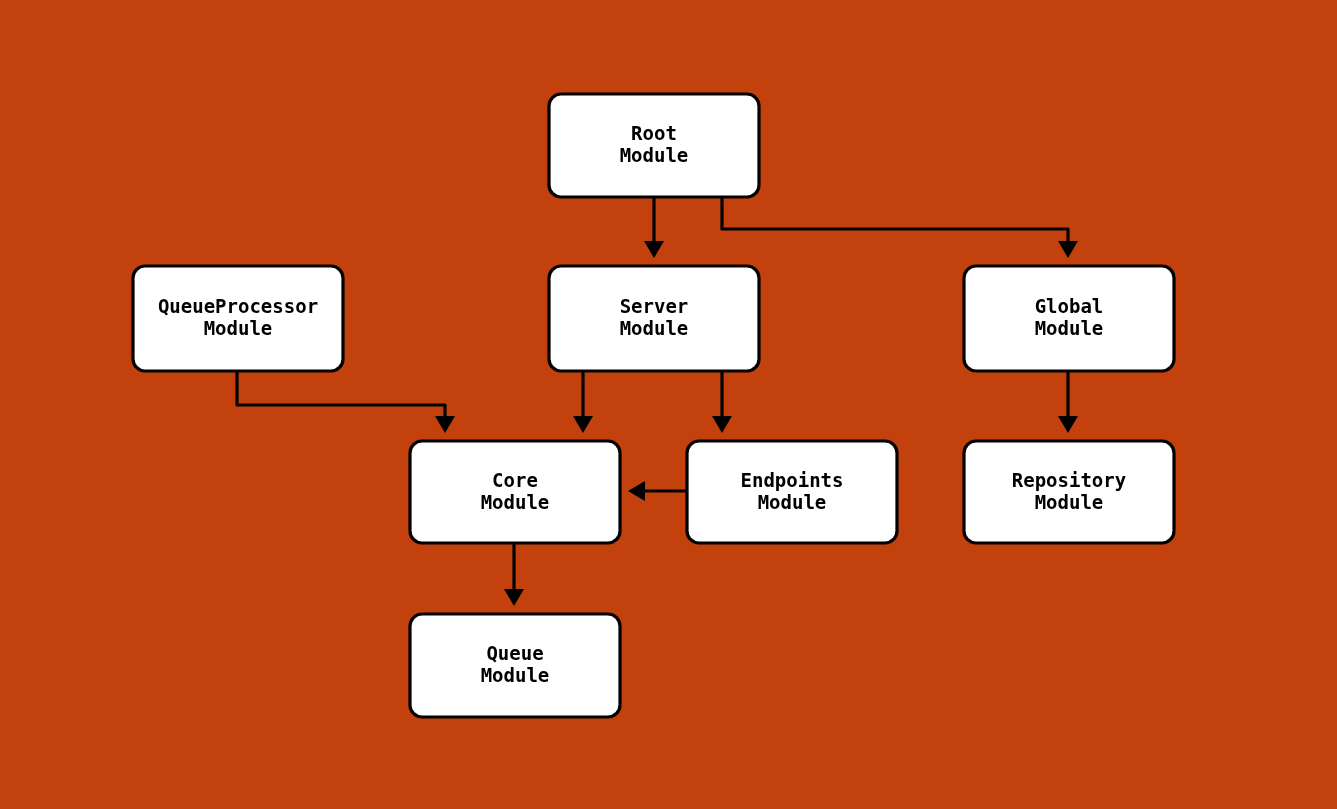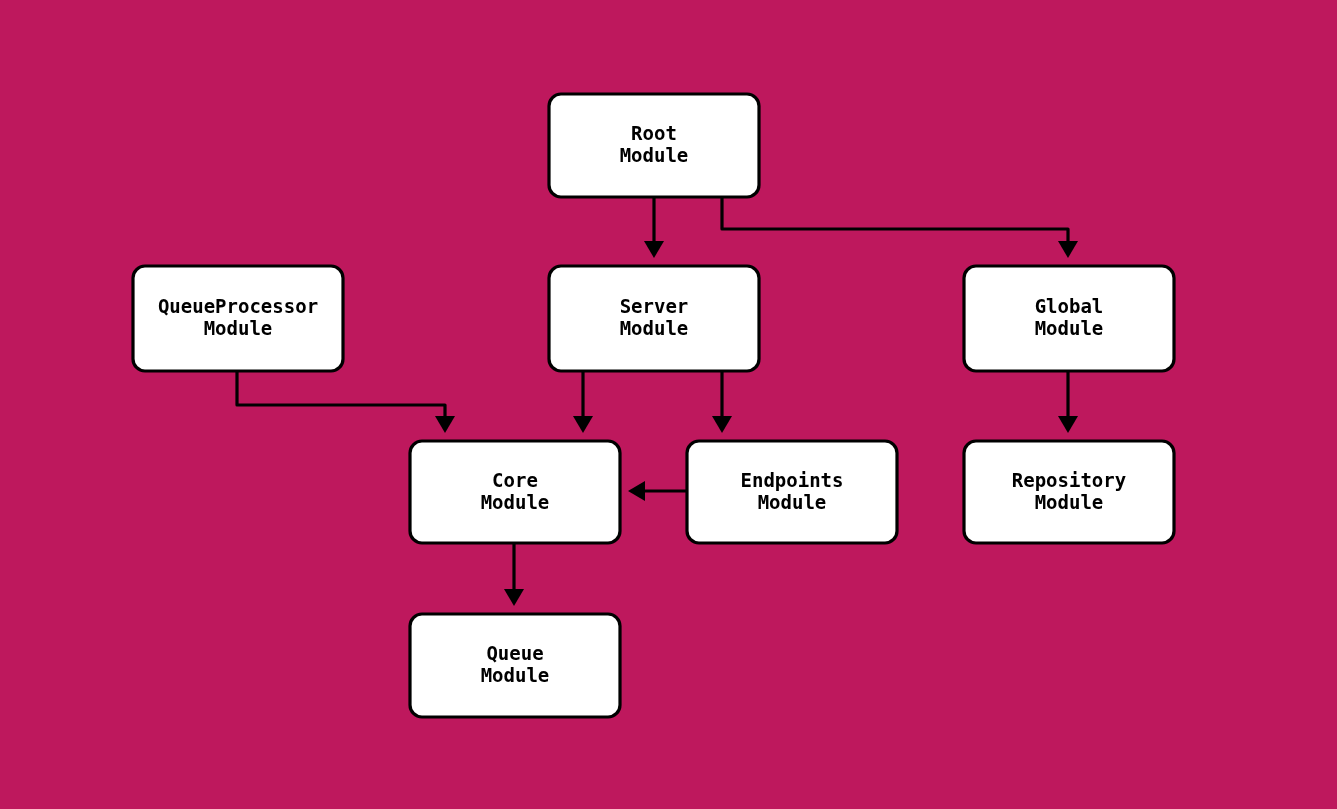--- a/index.html
+++ b/index.html
@@ -5,21 +5,21 @@
 <style>
   html, body {
     margin: 0;
     padding: 0;
     background: #ffffff;
   }
   #diagram-root {
     position: relative;
     width: 1337px;
     height: 809px;
-    background: #be185d;
+    background: #c2410c;
     overflow: hidden;
     font-family: "DejaVu Sans Mono", "Liberation Mono", monospace;
   }
   svg#diagram-canvas {
     position: absolute;
     left: 0;
     top: 0;
     width: 1337px;
     height: 809px;
     display: block;

